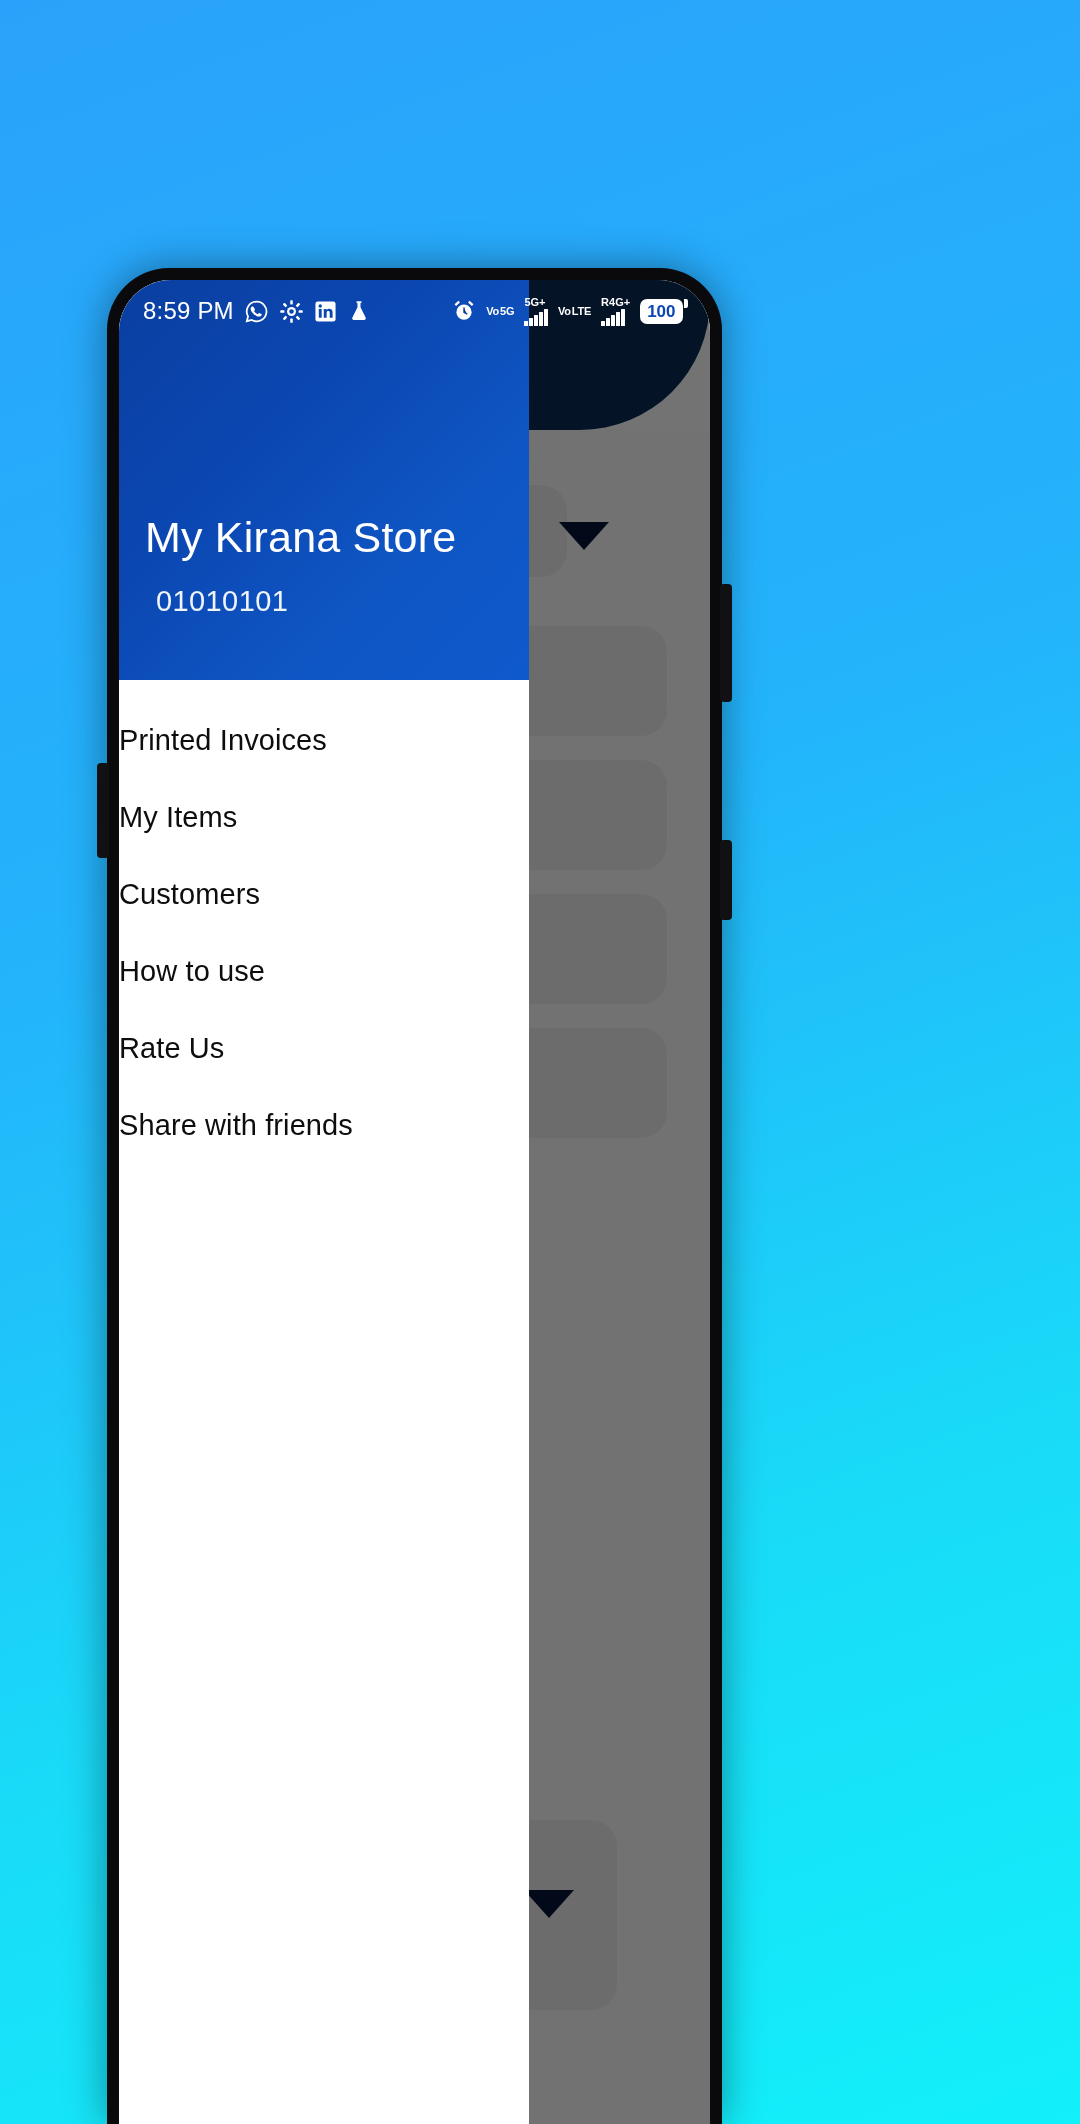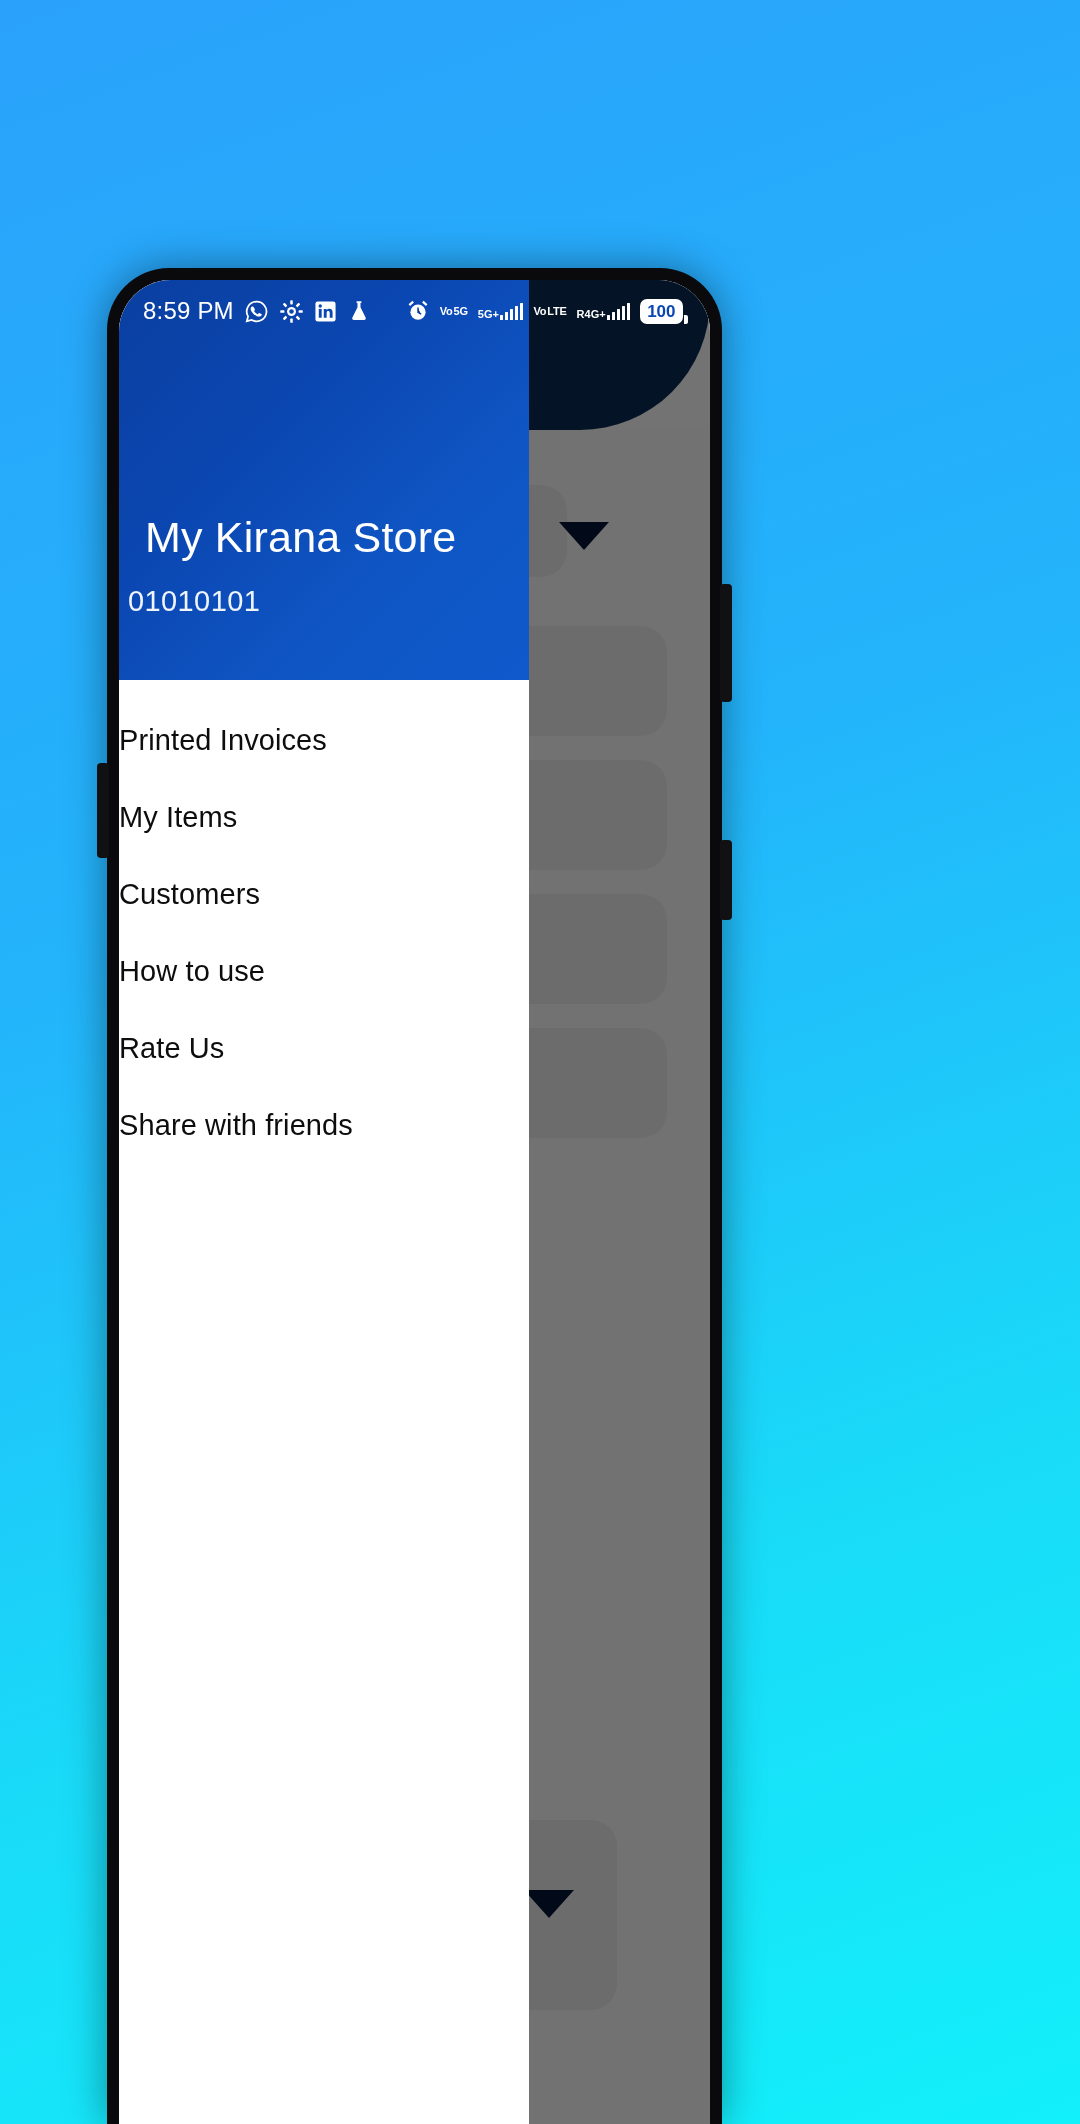--- a/index.html
+++ b/index.html
@@ -84,21 +84,21 @@
   #drawer-header {
     height:400px; flex:none;
     background:linear-gradient(135deg,#0a3fa0 0%,#0b47b2 38%,#0f56c4 70%,#0e59cc 100%);
     position:relative;
   }
   #store-name {
     position:absolute; left:26px; bottom:118px;
     color:#ffffff; font-size:43px; font-weight:400; letter-spacing:.2px;
   }
   #store-id {
-    position:absolute; left:9px; bottom:62px;
+    position:absolute; left:37px; bottom:62px;
     color:#f0f4fb; font-size:29px; font-weight:400; letter-spacing:.4px;
   }
 
   #menu-list { flex:1; padding-top:22px; background:#fff; }
   .menu-item {
     height:77px;
     display:flex; align-items:center;
     font-size:29px; color:#0d0d0d; letter-spacing:.1px;
     cursor:pointer;
   }
@@ -120,24 +120,24 @@
     text-align:center; letter-spacing:-.2px;
   }
   .netstack { display:flex; flex-direction:row; justify-content:center; gap:1px; }
   .bars { display:flex; align-items:flex-end; gap:1.5px; height:17px; }
   .bars i { display:block; width:3.5px; background:#ffffff; border-radius:.5px; }
   .bars i:nth-child(1){height:5px}
   .bars i:nth-child(2){height:8px}
   .bars i:nth-child(3){height:11px}
   .bars i:nth-child(4){height:14px}
   .bars i:nth-child(5){height:17px}
-  .gsig { display:flex; flex-direction:row; align-items:flex-end; gap:1px; }
+  .gsig { display:flex; flex-direction:column; align-items:flex-start; gap:1px; }
   .gsig .gl { font-size:11px; font-weight:700; line-height:11px; }
   #battery {
-    display:flex; align-items:flex-end;text-decoration:underline;
+    display:flex; align-items:flex-start;text-decoration:underline;
   }
   #batt-body {
     border:2.5px solid #ffffff; border-radius:7px;
     padding:1px 5px; font-size:17px; font-weight:700; line-height:19px;
     background:#ffffff; color:#0b47b2;
   }
   #batt-tip { width:4px; height:9px; background:#ffffff; border-radius:0 2px 2px 0; margin-left:1.5px; }
 </style>
 </head>
 <body>

